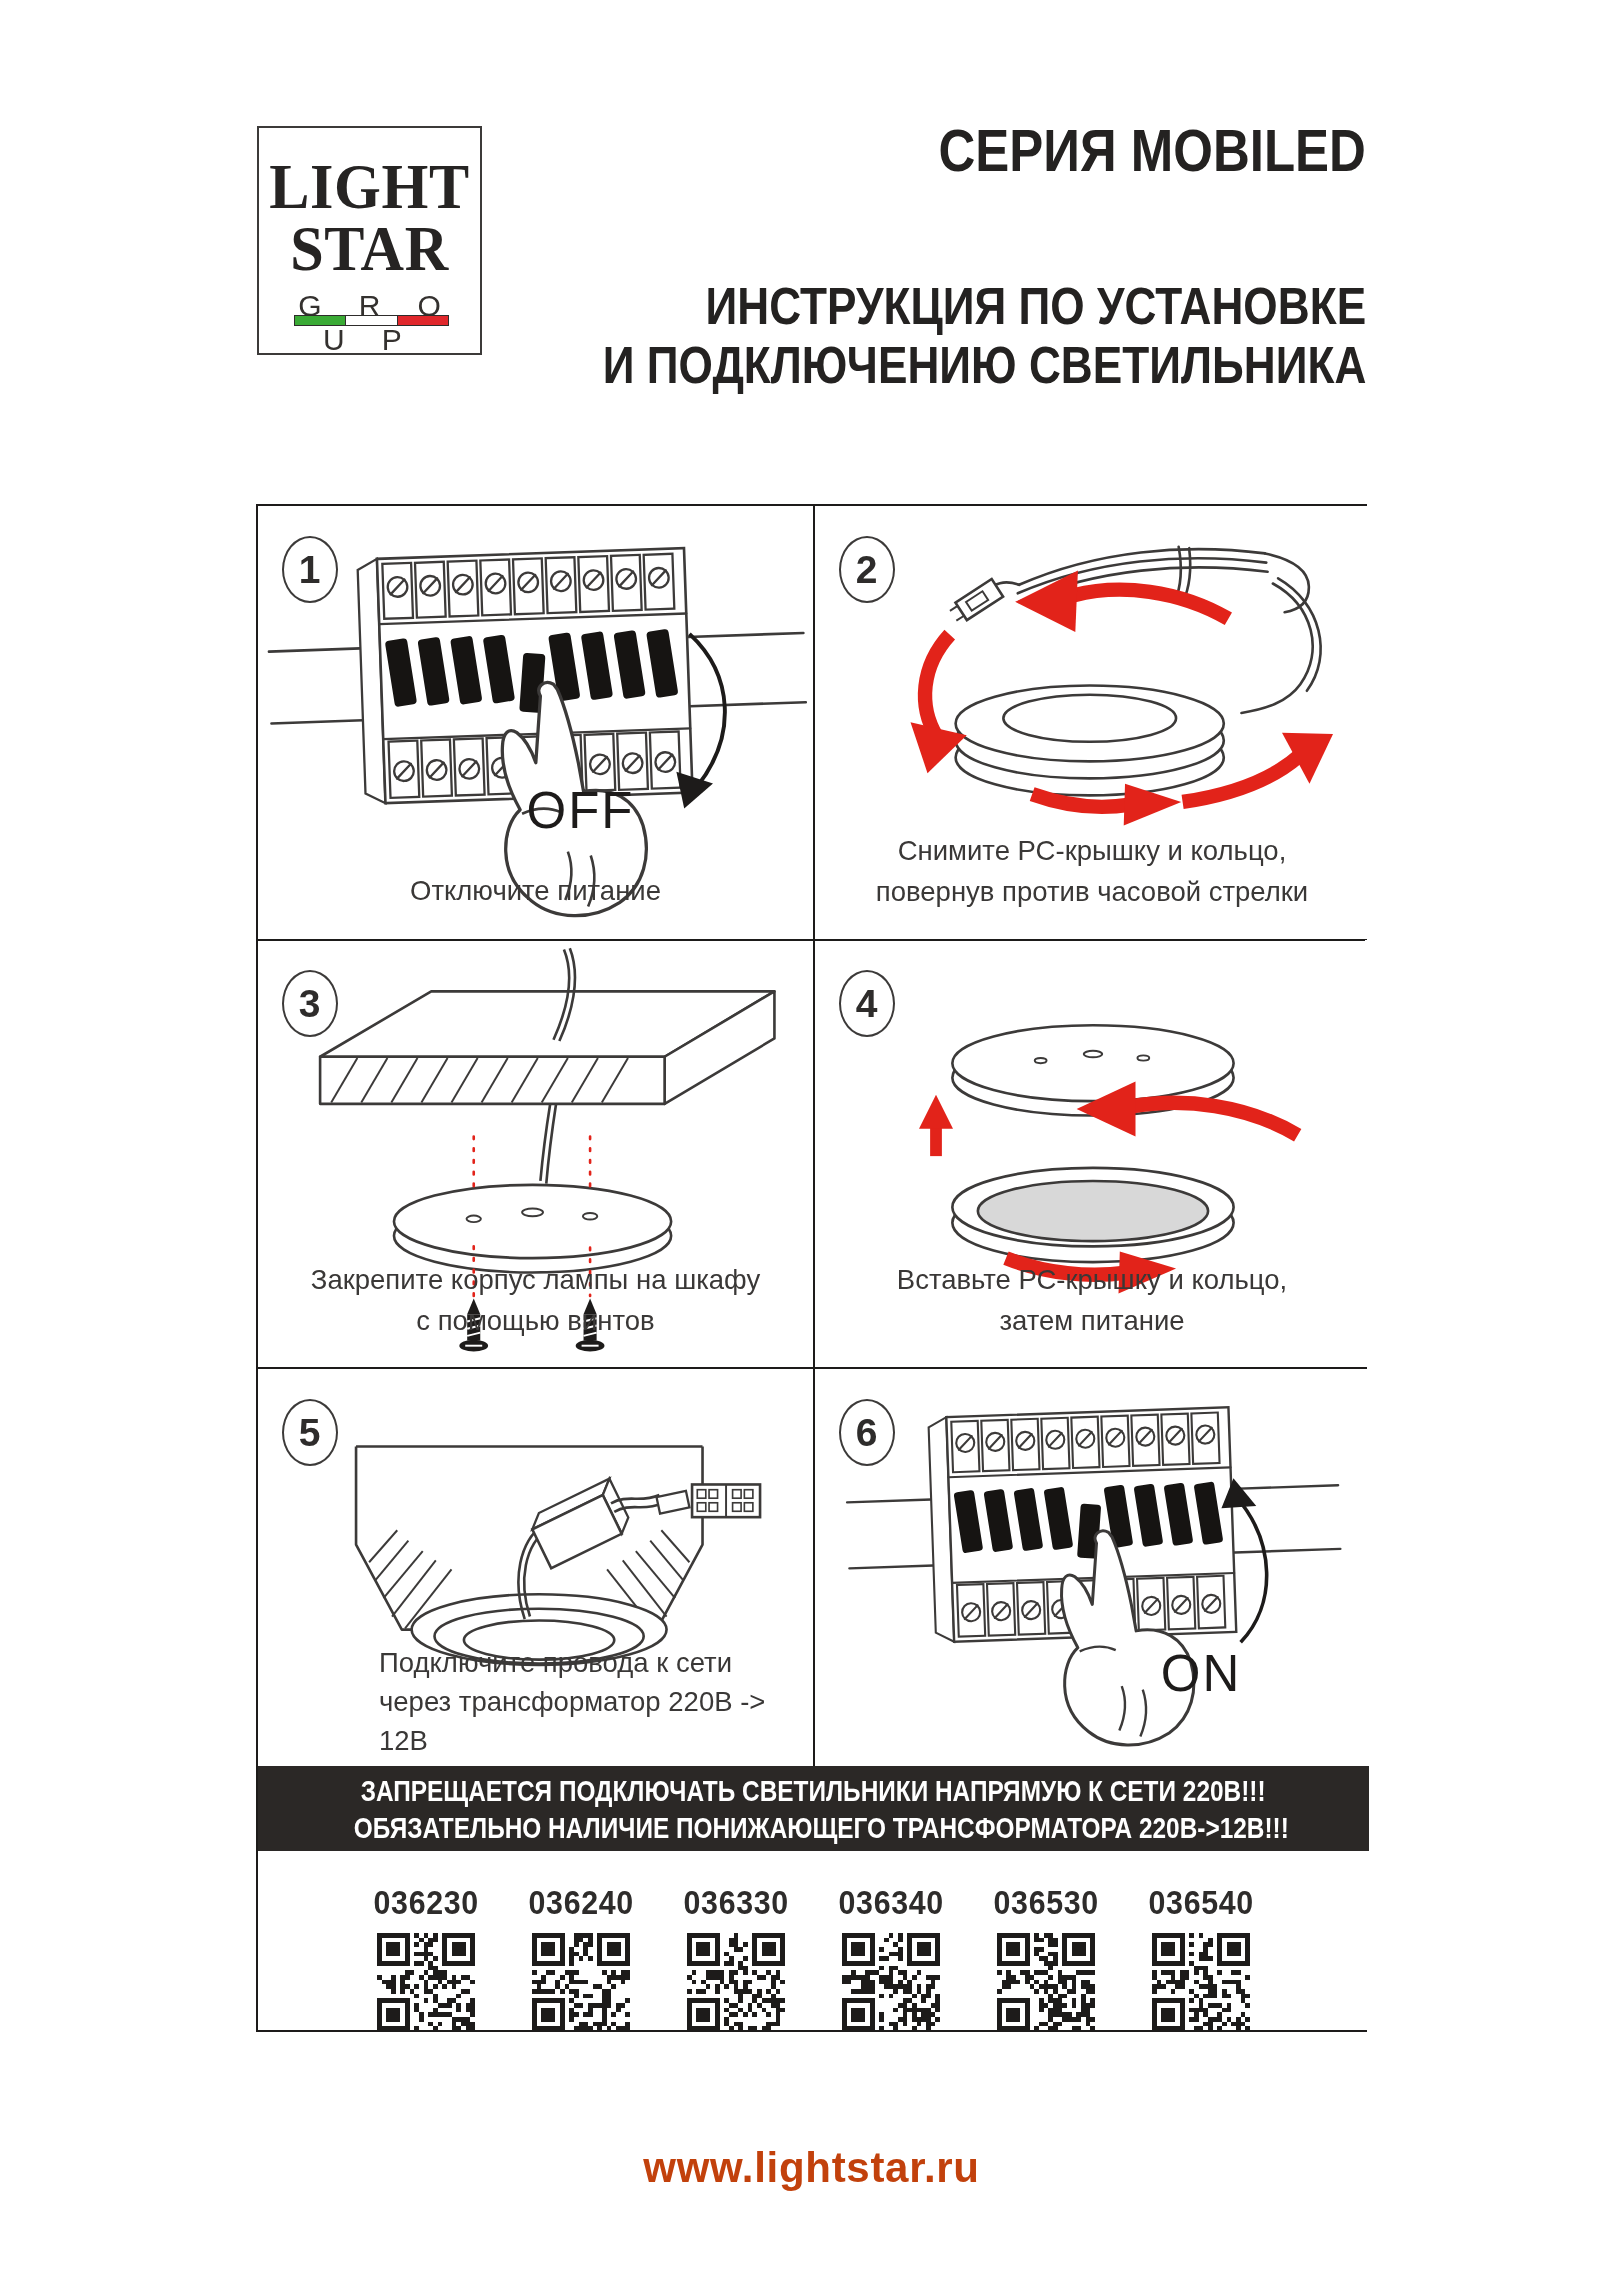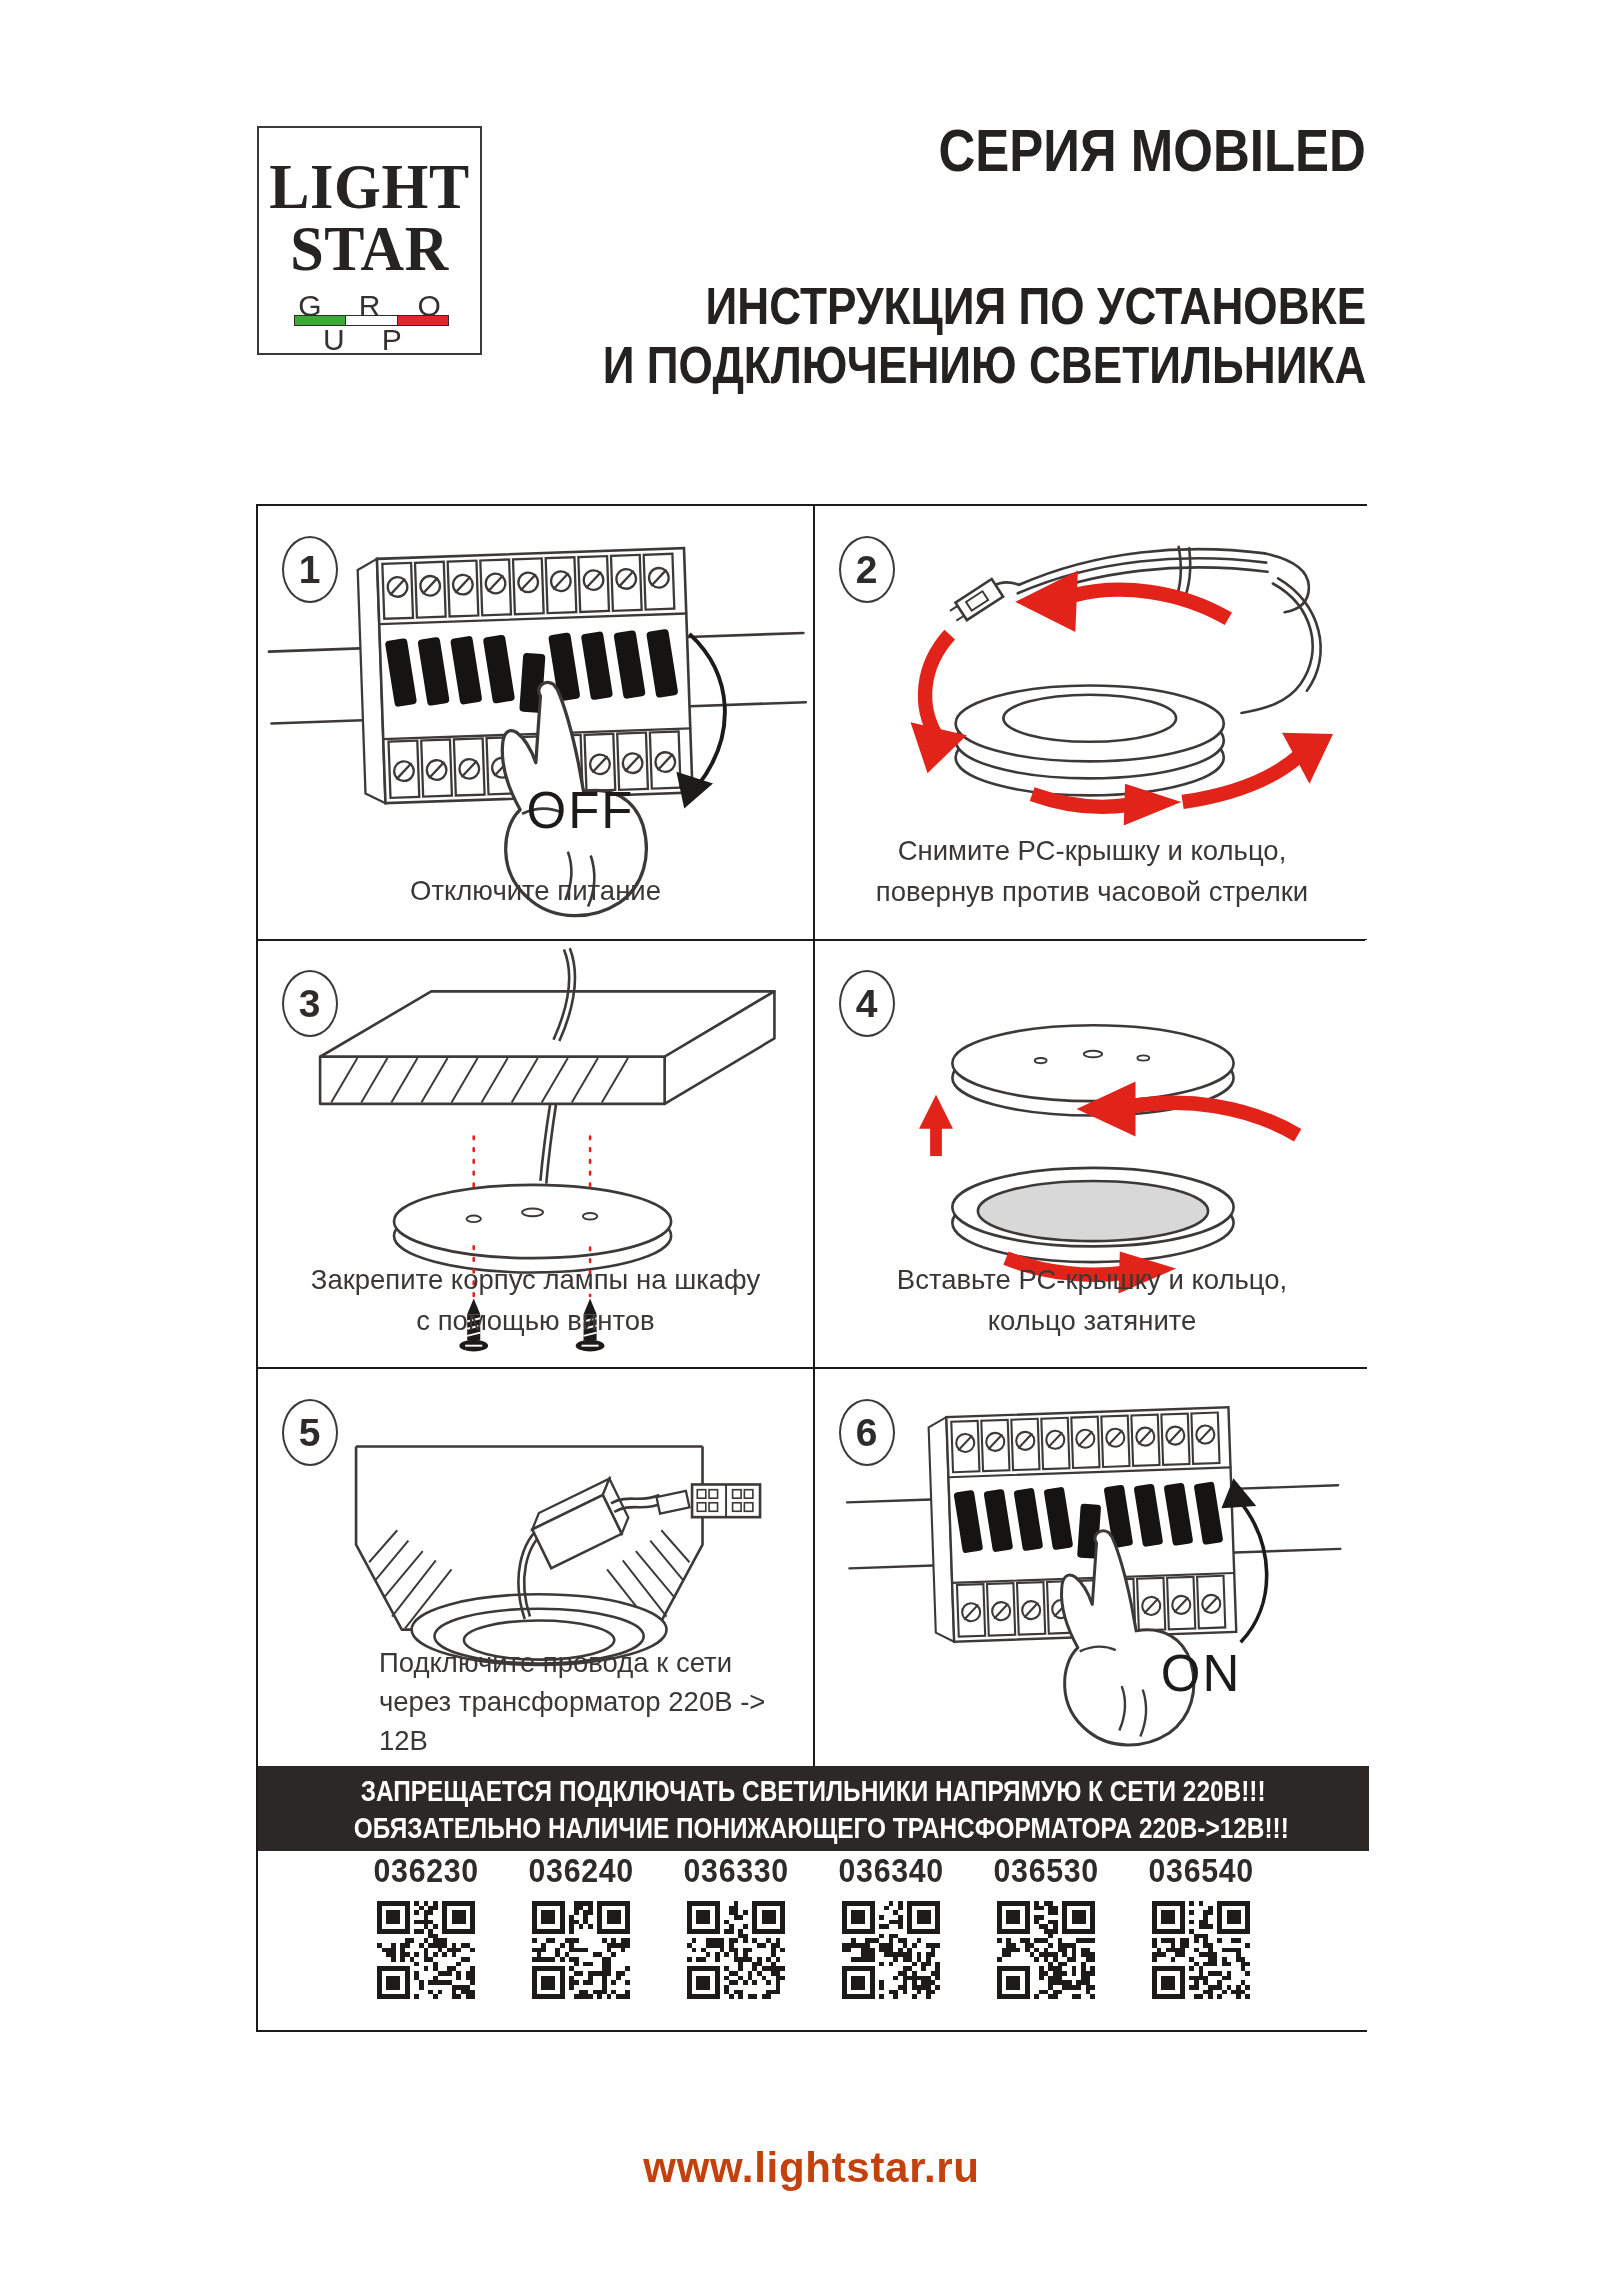--- a/index.html
+++ b/index.html
@@ -40,21 +40,21 @@
   .caption{position:absolute;width:100%;text-align:center;font-size:27.5px;line-height:41px;
            color:#3a3837;}
   .caption.left{text-align:left;width:auto;}
   
   .banner{position:absolute;left:0;top:1260px;width:1111px;height:85px;background:var(--banner,#2b2826);
           color:#fff;display:flex;flex-direction:column;justify-content:center;
           text-align:center;font-weight:700;font-size:29.4px;line-height:37px;}
   .banner .cond{transform-origin:50% 50%;transform:scaleX(.83);}
   
   .qrbox{position:absolute;left:0;top:1345px;width:1111px;height:179px;background:#fff;
-         display:flex;justify-content:center;gap:31px;padding-top:1px;box-sizing:border-box;}
+         display:flex;justify-content:center;gap:31px;padding-top:33px;box-sizing:border-box;}
   .article{width:124px;display:flex;flex-direction:column;align-items:center;}
   .article .code{font-size:33px;font-weight:700;letter-spacing:0.7px;color:#2e2c2b;
                  transform:scaleX(.92);}
   .article .qr{margin-top:10.5px;width:98px;height:98px;}
   .article .qr svg{width:100%;height:100%;display:block;}
   
   .footer{position:absolute;left:0;top:2144px;width:100%;text-align:center;
           font-size:42px;font-weight:700;color:#c2410c;letter-spacing:0.7px;}
 </style>
 </head>
@@ -334,21 +334,21 @@
   <polygon points="490,216 400,258 490,300"></polygon>
   <polygon points="466,476 552,502 464,540"></polygon>
  </g>
 </svg>
         </div>
       <div class="badge">
           <span>4</span>
         </div>
       <div class="caption" style="top:319px;">
         <div>Вставьте РС-крышку и кольцо,</div>
-        <div>кольцо затяните</div>
+        <div>затем питание</div>
       </div>
     </div>
 
     <div class="panel" style="left:0;top:863px;width:555px;height:397px;">
       <div class="illus">
           <svg viewBox="0 0 849 606" xmlns="http://www.w3.org/2000/svg">
  <path d="M150,118 H680 M150,118 V268 L220,398 H610 L680,268 V118" fill="none" stroke="#3c3a39" stroke-width="4" stroke-linejoin="round"></path>
  <g stroke="#3c3a39" stroke-width="3">
               <line x1="170" y1="295" x2="213" y2="246"></line>
               <line x1="180" y1="322" x2="230" y2="262"></line>

